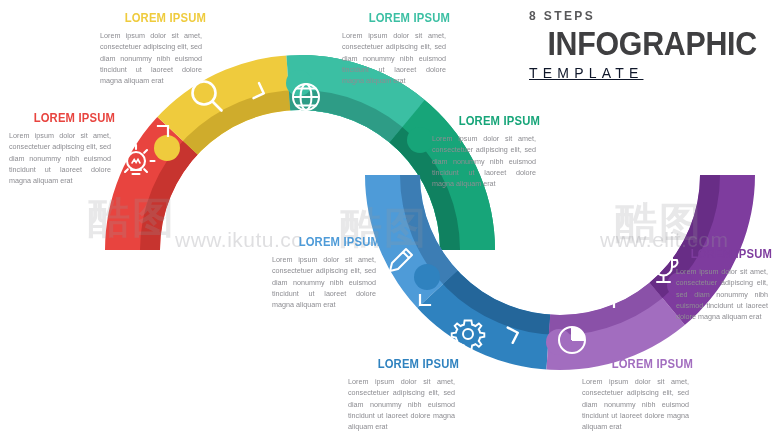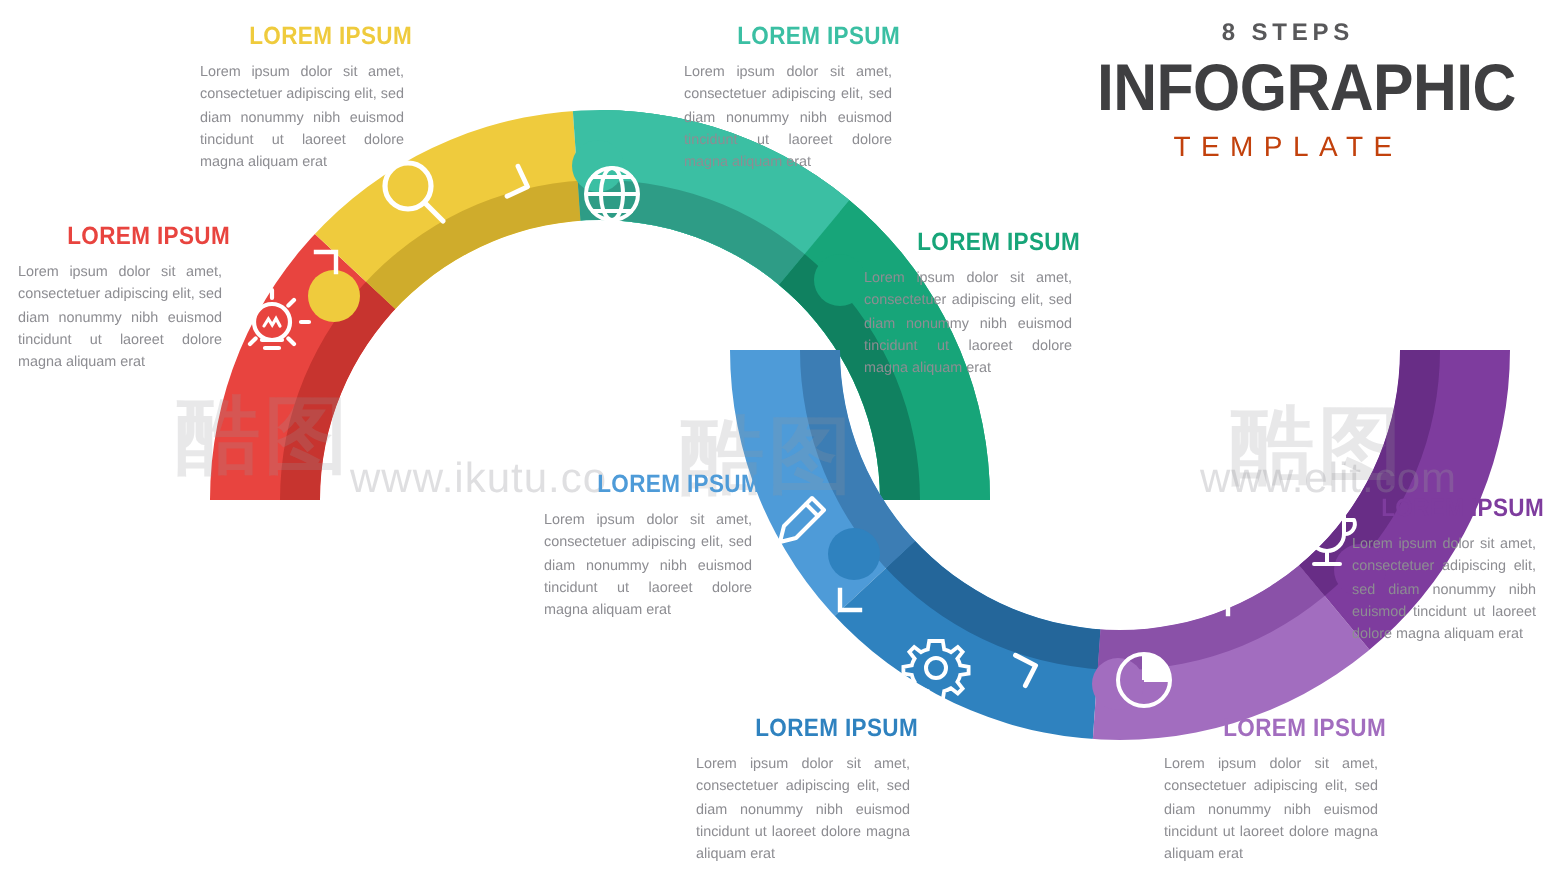--- a/index.html
+++ b/index.html
@@ -9,34 +9,34 @@
     font-family:"Liberation Sans", sans-serif;
     overflow:hidden;
     position:relative;
   }
   #stage{position:absolute;left:0;top:0;width:777px;height:437px;}
   svg.art{position:absolute;left:0;top:0;width:777px;height:437px;}
 
   
   .title-block{
     position:absolute; right:18px; top:10px; width:230px;
-    text-align:center; color:#4a4a4a;
+    text-align:left; color:#4a4a4a;
   }
   .t-steps{
     font-size:12px; font-weight:bold; letter-spacing:2.4px;
     color:#58585a; line-height:1;
   }
   .t-main{
     font-size:33px; font-weight:bold; letter-spacing:-0.3px;
     color:#3f3f41; line-height:1.05; margin-top:5px;
     transform:scaleX(0.92); transform-origin:right center;
   }
   .t-sub{
-    font-size:14px; letter-spacing:5.2px; color:#c2410c;
-    margin-top:4px; line-height:1;
+    font-size:14px; letter-spacing:5.2px; color:#0f172a;
+    margin-top:4px; line-height:1;text-decoration:underline;
   }
 
   
   .tb{position:absolute; width:118px;}
   .tb h3{
     margin:0 0 4px 0; font-size:12.5px; font-weight:bold;
     letter-spacing:0.2px; line-height:1.1;
     transform:scaleX(0.9); transform-origin:left center;
   }
   .tb p{

